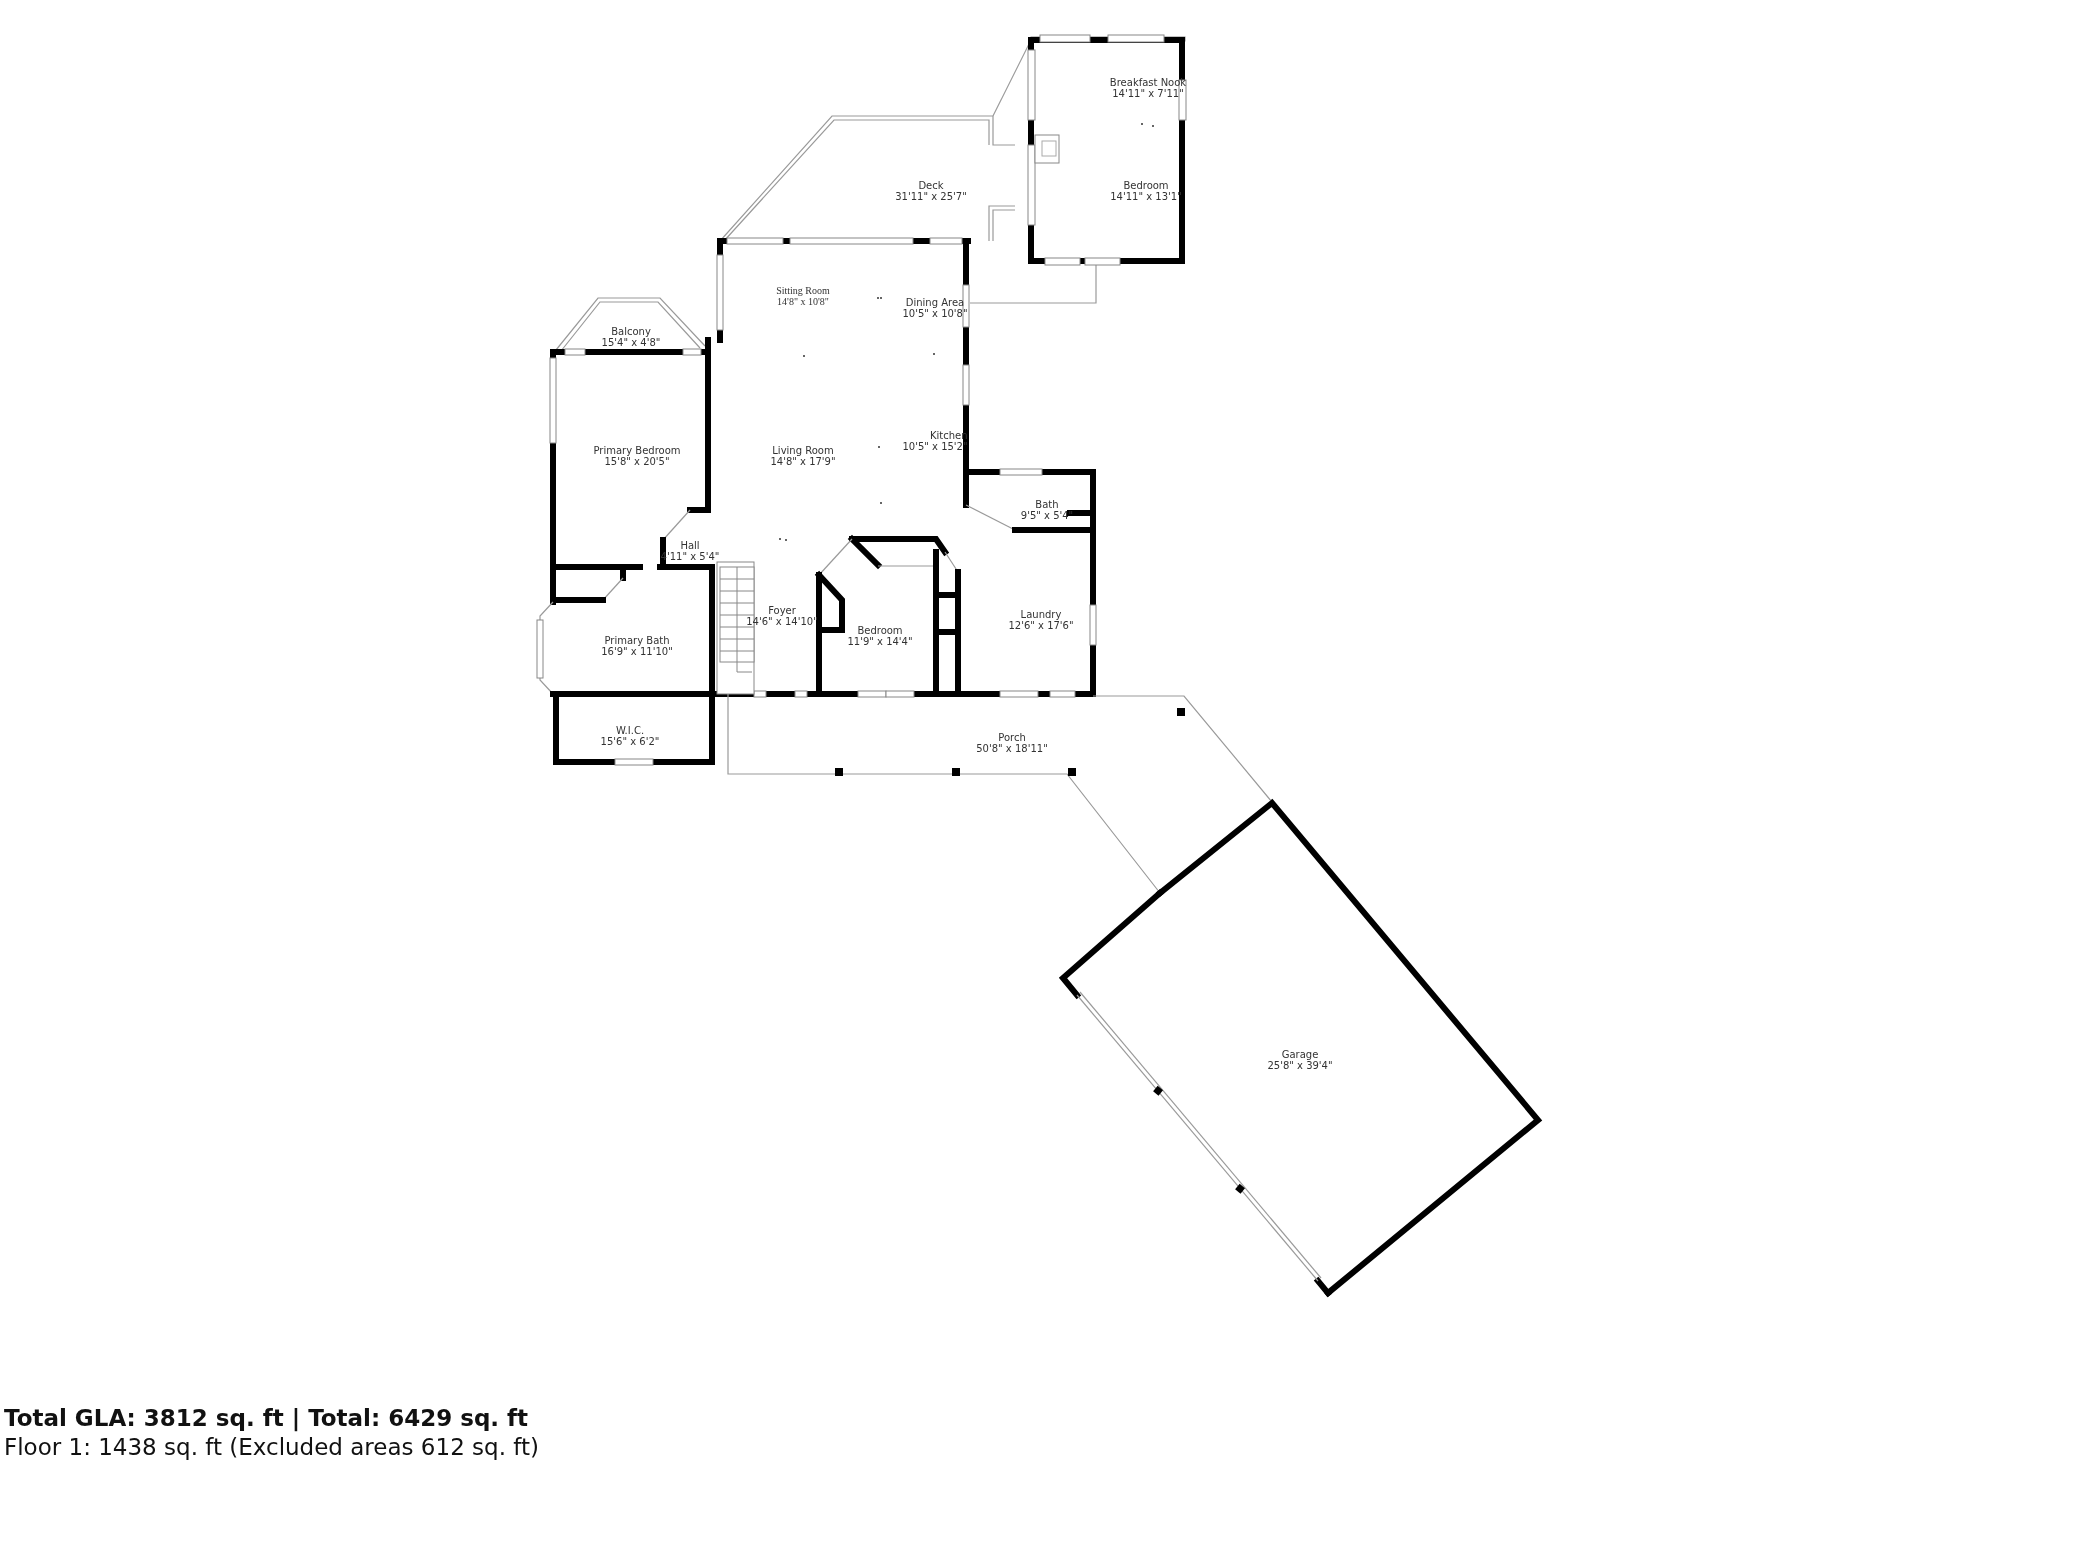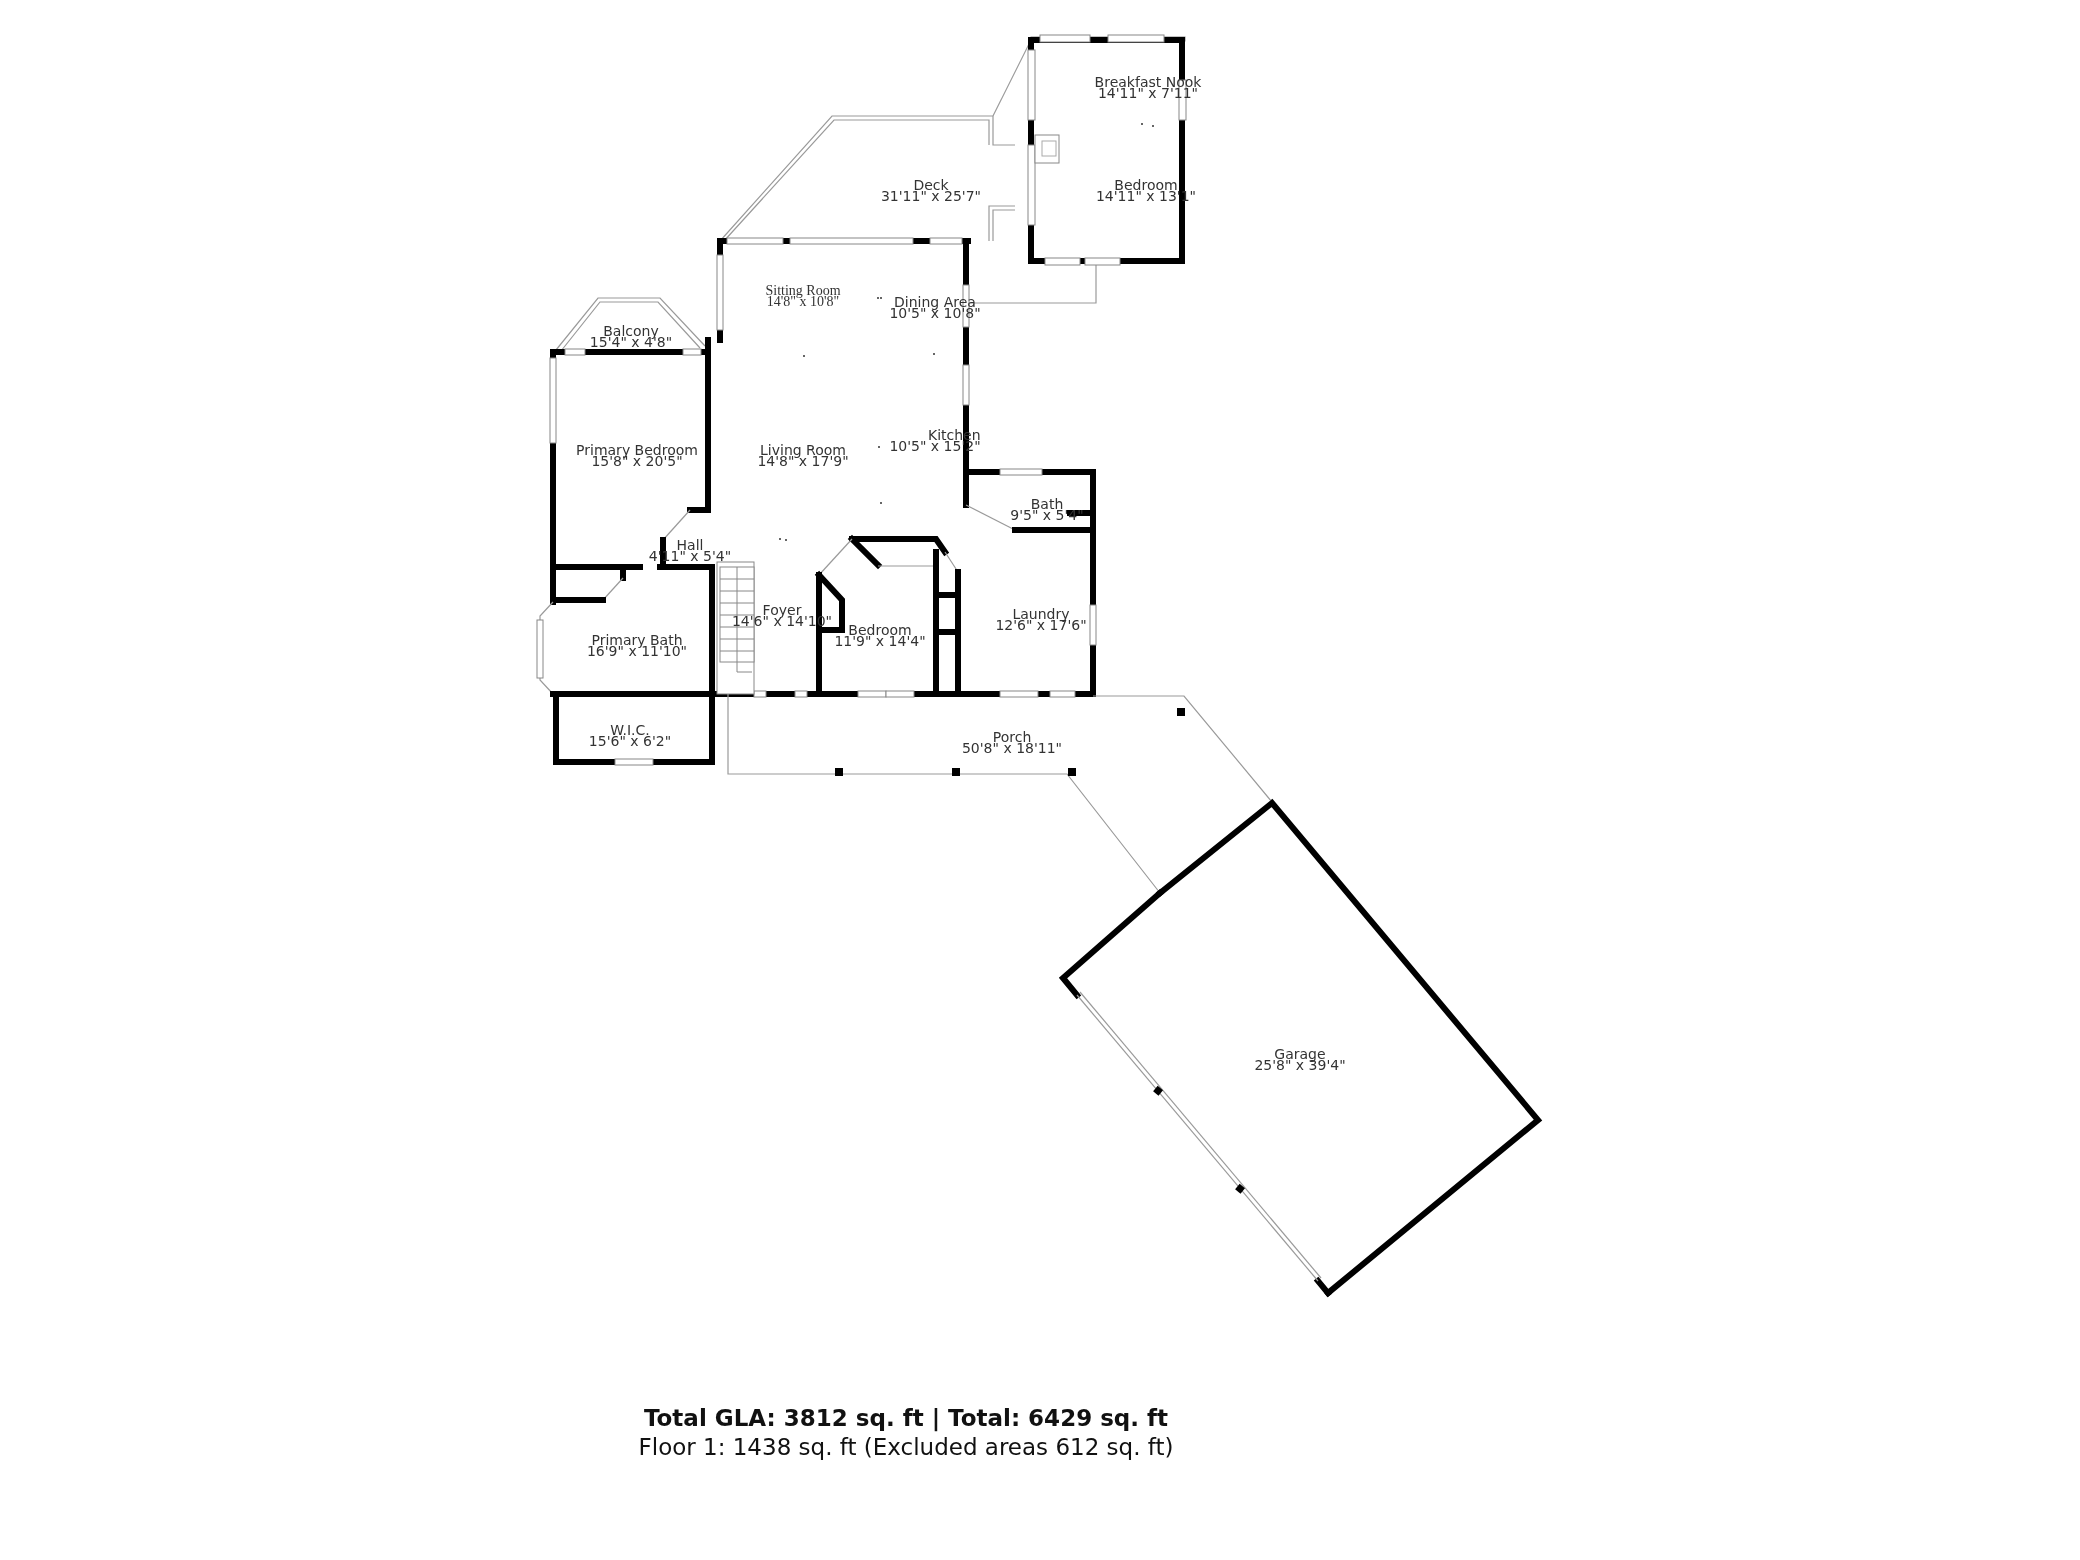--- a/index.html
+++ b/index.html
@@ -1,20 +1,20 @@
 <!DOCTYPE html>
 <html><head>
 <meta charset="utf-8">
 <style>
   html, body { margin:0; padding:0; background:#ffffff; }
   body { width:2080px; height:1560px; position:relative; overflow:hidden; font-family:"DejaVu Sans", sans-serif; color:#222; }
   #plan { position:absolute; left:0; top:0; width:2080px; height:1560px; }
-  .lbl { position:absolute; transform:translate(-50%,-50%); text-align:center; font-family:"DejaVu Sans", sans-serif; font-size:14px; line-height:11px; color:#333; white-space:nowrap; }
+  .lbl { position:absolute; transform:translate(-50%,-50%); text-align:center; font-family:"DejaVu Sans", sans-serif; font-size:10px; line-height:11px; color:#333; white-space:nowrap; }
   .lbl .dim { display:block; }
-  #summary { position:absolute; left:12px; width:1788px; top:1403px; text-align:center; font-family:"DejaVu Sans", sans-serif; color:#111; }
+  #summary { position:absolute; left:4px; width:1788px; top:1403px; text-align:left; font-family:"DejaVu Sans", sans-serif; color:#111; }
   #summary .total { font-weight:bold; font-size:23px; line-height:30px; }
   #summary .floor { font-size:23px; line-height:29px; }
   #summary .disclaimer { font-size:12px; line-height:16px; margin-top:18px; color:#222; }
   .wall { stroke:#000; stroke-width:6; fill:none; stroke-linecap:square; }
   .thin { stroke:#9a9a9a; stroke-width:1.2; fill:none; }
   .win { stroke:#888; stroke-width:1; fill:#fff; }
   .post { fill:#000; }
 </style>
 </head>
 <body>

